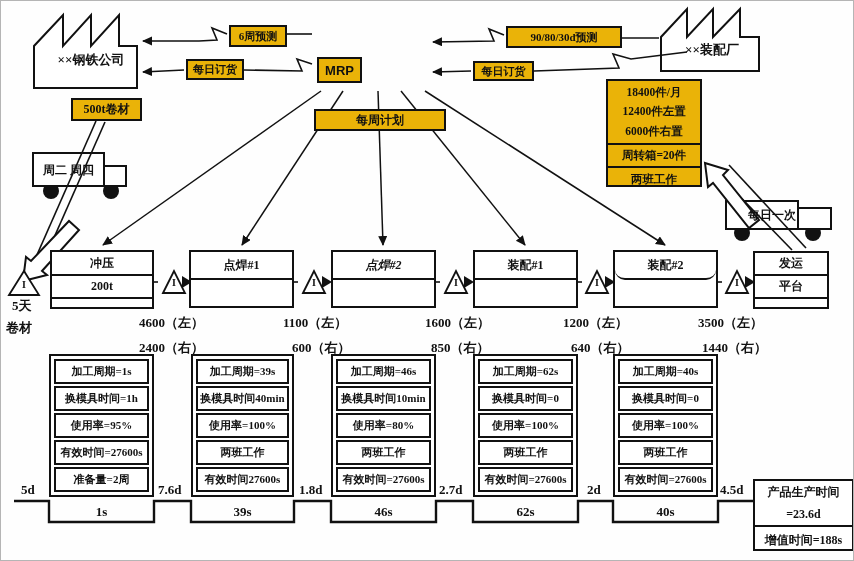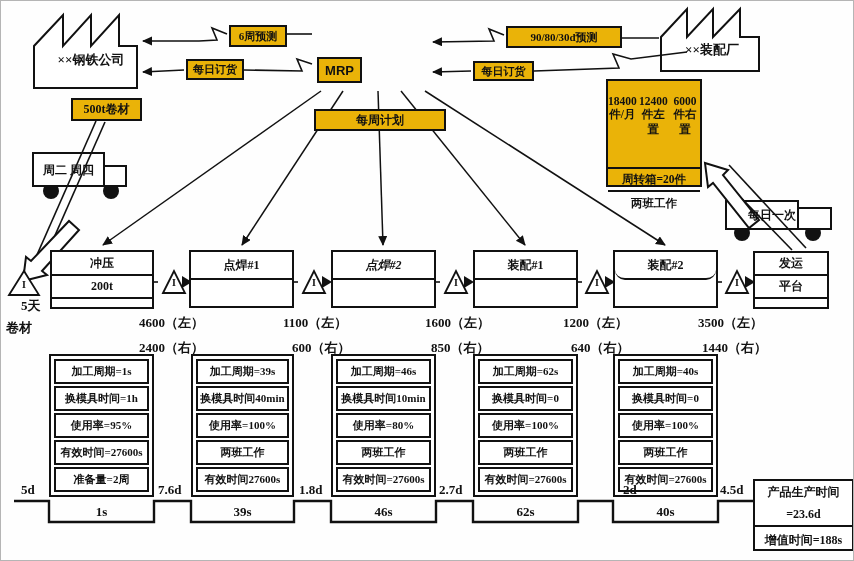--- a/index.html
+++ b/index.html
@@ -136,21 +136,21 @@
   <div class="box lbl" style="left:472px;top:60px;width:61px;height:20px;font-size:11px;">每日订货</div>
 
   <div class="box lbl" style="left:313px;top:108px;width:132px;height:22px;font-size:12px;">每周计划</div>
 
   <div class="box lbl" style="left:70px;top:97px;width:71px;height:23px;font-size:12px;">500t卷材</div>
 
   <div class="lbl abs transparent" style="left:34px;top:158px;width:67px;height:22px;font-size:12px;">周二 周四</div>
   <div class="lbl abs transparent" style="left:727px;top:203px;width:68px;height:22px;font-size:12px;padding-left:20px;">每日一次</div>
 
   <div class="box" style="left:605px;top:78px;width:96px;height:108px;font-size:11.5px;font-weight:bold;text-align:center;">
-    <div style="height:58px;border-bottom:2px solid #111;display:flex;flex-direction:row;justify-content:space-around;padding:14px 0;">
+    <div style="height:58px;border-bottom:2px solid #111;display:flex;flex-direction:column;justify-content:space-around;padding:2px 0;">
       <div>18400件/月</div>
       <div>12400件左置</div>
       <div>6000件右置</div>
     </div>
     <div style="height:21px;line-height:21px;border-bottom:2px solid #111;">周转箱=20件</div>
     <div style="height:23px;line-height:23px;">两班工作</div>
   </div>
 
   <div class="proc" style="left:49px;top:249px;width:104px;height:59px;">
     <div class="prow" style="height:22px;">冲压</div>
@@ -173,21 +173,21 @@
     <div class="prow" style="height:21px;">平台</div>
   </div>
 
   <div class="tri-i" style="left:16px;top:278px;">I</div>
   <div class="tri-i" style="left:166px;top:276px;">I</div>
   <div class="tri-i" style="left:306px;top:276px;">I</div>
   <div class="tri-i" style="left:448px;top:276px;">I</div>
   <div class="tri-i" style="left:589px;top:276px;">I</div>
   <div class="tri-i" style="left:729px;top:276px;">I</div>
 
-  <div class="txt" style="left:20px;top:296px;font-size:13px;">5天</div>
+  <div class="txt" style="left:11px;top:296px;font-size:13px;">5天</div>
   <div class="txt" style="left:5px;top:318px;font-size:13px;">卷材</div>
 
   <div class="inv" style="left:138px;top:313px;">4600（左）</div>
   <div class="inv" style="left:138px;top:338px;">2400（右）</div>
   <div class="inv" style="left:282px;top:313px;">1100（左）</div>
   <div class="inv" style="left:291px;top:338px;">600（右）</div>
   <div class="inv" style="left:424px;top:313px;">1600（左）</div>
   <div class="inv" style="left:430px;top:338px;">850（右）</div>
   <div class="inv" style="left:562px;top:313px;">1200（左）</div>
   <div class="inv" style="left:570px;top:338px;">640（右）</div>
@@ -227,21 +227,21 @@
     <div class="drow">换模具时间=0</div>
     <div class="drow">使用率=100%</div>
     <div class="drow">两班工作</div>
     <div class="drow">有效时间=27600s</div>
   </div>
 
   <div class="tl-day" style="left:20px;top:481px;">5d</div>
   <div class="tl-day" style="left:157px;top:481px;">7.6d</div>
   <div class="tl-day" style="left:298px;top:481px;">1.8d</div>
   <div class="tl-day" style="left:438px;top:481px;">2.7d</div>
-  <div class="tl-day" style="left:586px;top:481px;margin-left:36px;">2d</div>
+  <div class="tl-day" style="left:586px;top:481px;">2d</div>
   <div class="tl-day" style="left:719px;top:481px;">4.5d</div>
   <div class="tl-sec" style="left:48px;width:105px;top:503px;">1s</div>
   <div class="tl-sec" style="left:190px;width:103px;top:503px;">39s</div>
   <div class="tl-sec" style="left:330px;width:105px;top:503px;">46s</div>
   <div class="tl-sec" style="left:472px;width:105px;top:503px;">62s</div>
   <div class="tl-sec" style="left:612px;width:105px;top:503px;">40s</div>
 
   <div class="sumbox" style="left:752px;top:478px;width:101px;height:72px;text-align:center;font-weight:bold;font-size:12px;">
     <div style="height:44px;border-bottom:2px solid #111;display:flex;flex-direction:column;justify-content:space-around;">
       <div>产品生产时间</div>

